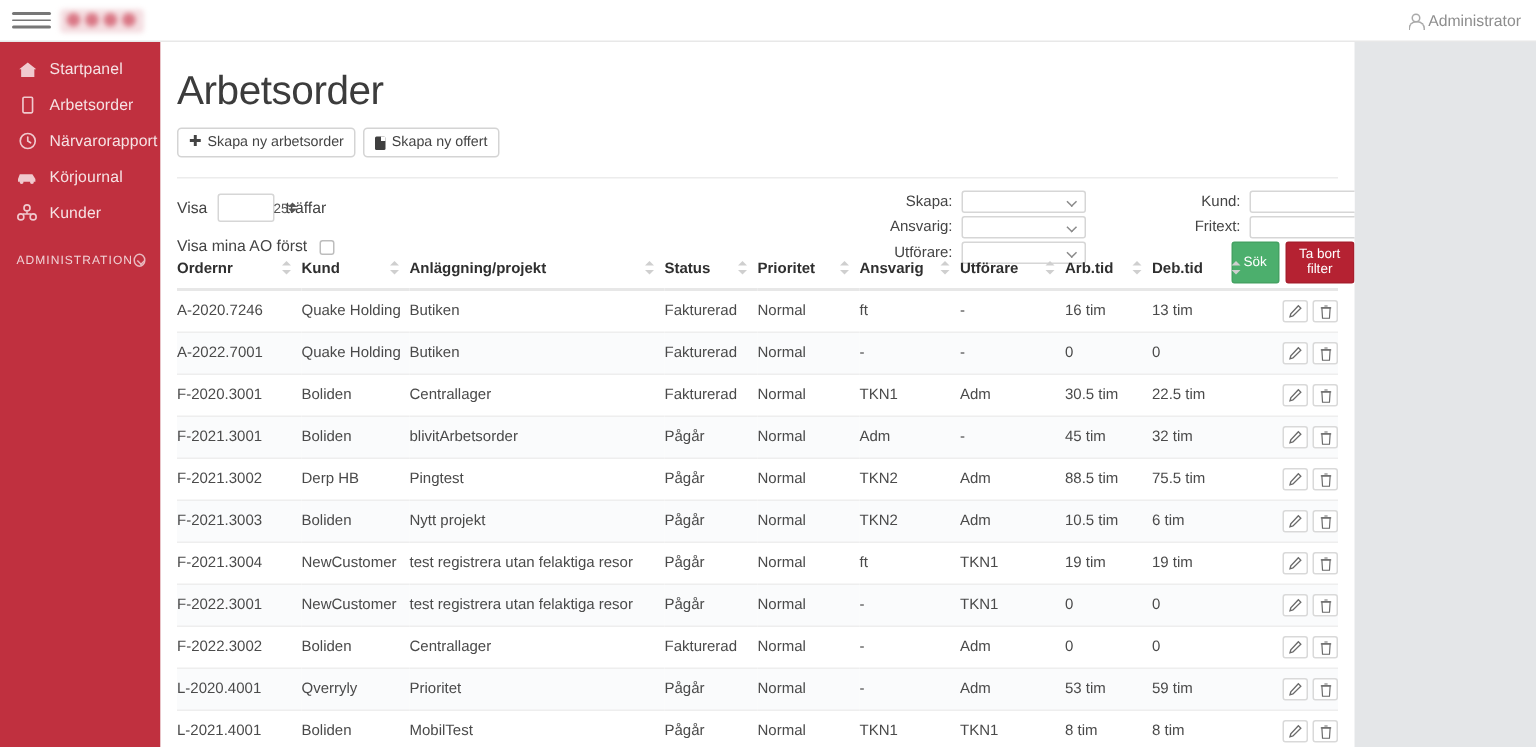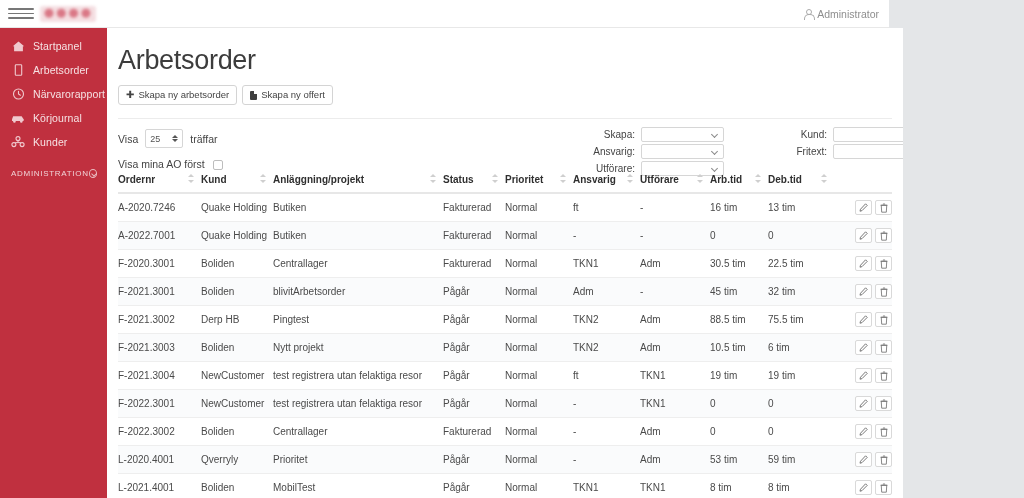--- a/index.html
+++ b/index.html
@@ -12,21 +12,21 @@
     font-family: "Liberation Sans", sans-serif;
     font-size: 12px;
     color: #3a3a3a;
     -webkit-font-smoothing: antialiased;
   }
   #app { position: relative; width: 1024px; height: 498px; }
 
   
   .topbar {
     position: absolute; top: 0; left: 0;
-    width: 889px; height: 28px;
+    width: 1024px; height: 28px;
     background: #ffffff;
     border-bottom: 1px solid #e8e8e8;
     display: flex; align-items: center;
     z-index: 5;
   }
   .hamburger {
     width: 26px; margin-left: 8px;
     display: flex; flex-direction: column; justify-content: center;
     gap: 3px; cursor: pointer;
   }
@@ -135,21 +135,21 @@
     position: absolute; left: 11px; top: 10px;
     display: flex; align-items: center; gap: 7px;
     font-size: 10.5px; color: #444; justify-content: space-between;
   }
   .num-select {
     width: 38px; height: 19px; border: 1px solid #d6d6d6; border-radius: 2px;
     background: #fff; font-size: 9px; color: #555;
     display: flex; align-items: center; padding: 0 4px;
     position: relative; cursor: pointer;
   }
-  .num-select .val { flex: 1; }
+  .num-select .val { flex: 1; margin-left: 32px; }
   .spin { display: flex; flex-direction: column; align-items: center; gap: 1px; color: #666; }
   .spin i { display: block; width: 0; height: 0; border-left: 3px solid transparent; border-right: 3px solid transparent; }
   .spin i.up { border-bottom: 3px solid #555; }
   .spin i.dn { border-top: 3px solid #555; }
 
   .mina-row {
     position: absolute; left: 11px; top: 39px;
     display: flex; align-items: flex-end; gap: 8px;
     font-size: 10.5px; color: #444;
   }
@@ -347,20 +347,24 @@
 
       <div class="fgroup" style="left:670px; top:8px;">
         <span class="flabel" style="width:50px;">Kund:</span>
         <span class="fsel sel" style="width:89px;"></span>
       </div>
       <div class="fgroup" style="left:670px; top:25px;">
         <span class="flabel" style="width:50px;">Fritext:</span>
         <span class="fsel" style="width:89px;"></span>
       </div>
 
+      <div class="act-btns" style="left:714px; top:42px;">
+        <button class="btn-green">Sök</button>
+        <button class="btn-red">Ta bort filter</button>
+      </div>
     </div>
 
     <div class="tbl-wrap" style="top:146px;">
       <table class="ao">
         <colgroup>
           <col class="c-ordernr">
             <col class="c-kund">
             <col class="c-anl">
             <col class="c-status">
           <col class="c-prio">

